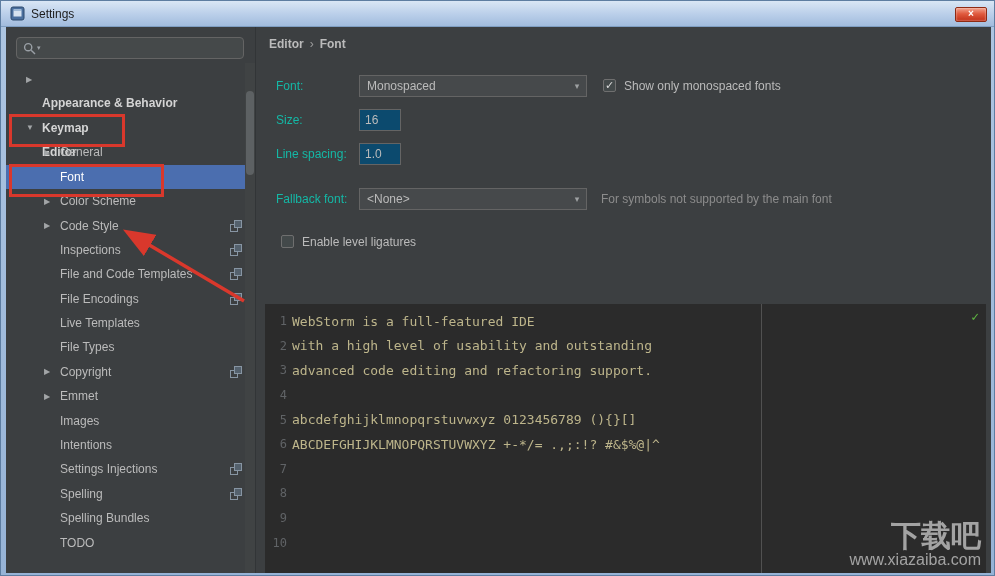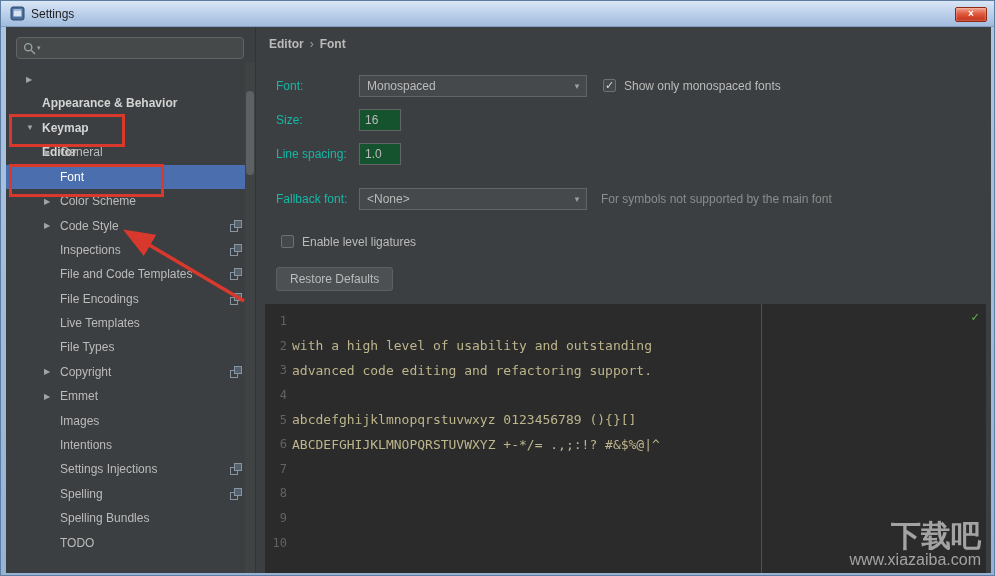--- a/index.html
+++ b/index.html
@@ -41,21 +41,21 @@
   .thumb{position:absolute;top:28px;left:1px;width:8px;height:84px;background:#5d6163;border-radius:4px;}
   
   .main{position:relative;flex:1;background:#3c3f41;overflow:hidden;}
   .breadcrumb{position:absolute;left:13px;top:10px;font-size:12px;color:#bbb;font-weight:bold;display:flex;gap:6px;align-items:center;}
   .crumb-sep{font-weight:normal;color:#9a9a9a;}
   .flabel{position:absolute;font-size:12px;color:#14b8a6;line-height:22px;}
   .combo{position:absolute;height:22px;box-sizing:border-box;background:#46494b;border:1px solid #646464;
          display:flex;align-items:center;font-size:12px;color:#bbb;cursor:pointer;}
   .combo .val{flex:1;padding-left:7px;}
   .combo .dd{width:18px;text-align:center;color:#9da0a2;font-size:9px;}
-  .tfield{position:absolute;height:22px;width:42px;box-sizing:border-box;background:#14532d;border:1px solid #646464;
+  .tfield{position:absolute;height:22px;width:42px;box-sizing:border-box;background:#0c4a6e;border:1px solid #646464;
           color:#bbb;font-size:12px;padding:0 5px;font-family:"Liberation Sans",sans-serif;outline:none;}
   .cb{position:absolute;width:13px;height:13px;box-sizing:border-box;background:#43494a;border:1px solid #6f6f6f;
       border-radius:2px;color:#dcdcdc;font-size:11px;line-height:11px;text-align:center;cursor:pointer;}
   .cblabel{position:absolute;font-size:12px;color:#bbb;line-height:22px;cursor:pointer;}
   .hint{position:absolute;font-size:12px;color:#8c8c8c;line-height:22px;}
   .btn{position:absolute;height:24px;box-sizing:border-box;padding:0 13px;background:#4c5052;border:1px solid #5e6060;
        border-radius:3px;color:#bbb;font-size:12px;line-height:22px;cursor:pointer;}
   
   .preview{position:absolute;left:9px;top:277px;width:721px;height:269px;background:#2b2b2b;overflow:hidden;
            font-family:"DejaVu Sans Mono",monospace;}
@@ -245,27 +245,27 @@
       <span class="flabel" style="left:20px;top:161px;">Fallback font:</span>
       <div class="combo" style="left:103px;top:161px;width:228px;">
         <span class="val">&lt;None&gt;</span>
         <span class="dd">▾</span>
       </div>
       <span class="hint" style="left:345px;top:161px;">For symbols not supported by the main font</span>
 
       <div class="cb" style="left:25px;top:208px;"></div>
       <span class="cblabel" style="left:46px;top:204px;">Enable level ligatures</span>
 
-      <div class="btn" style="left:20px;top:240px;">Restore Defaults</div>
 
       <div class="preview">
         <div class="guide"></div>
         <div class="pv-lines" id="pv-lines">
             <div class="pv-row">
               <span class="pv-ln">1</span>
+              <span class="pv-code">WebStorm is a full-featured IDE</span>
             </div>
             <div class="pv-row">
               <span class="pv-ln">2</span>
               <span class="pv-code">with a high level of usability and outstanding</span>
             </div>
             <div class="pv-row">
               <span class="pv-ln">3</span>
               <span class="pv-code">advanced code editing and refactoring support.</span>
             </div>
             <div class="pv-row">

